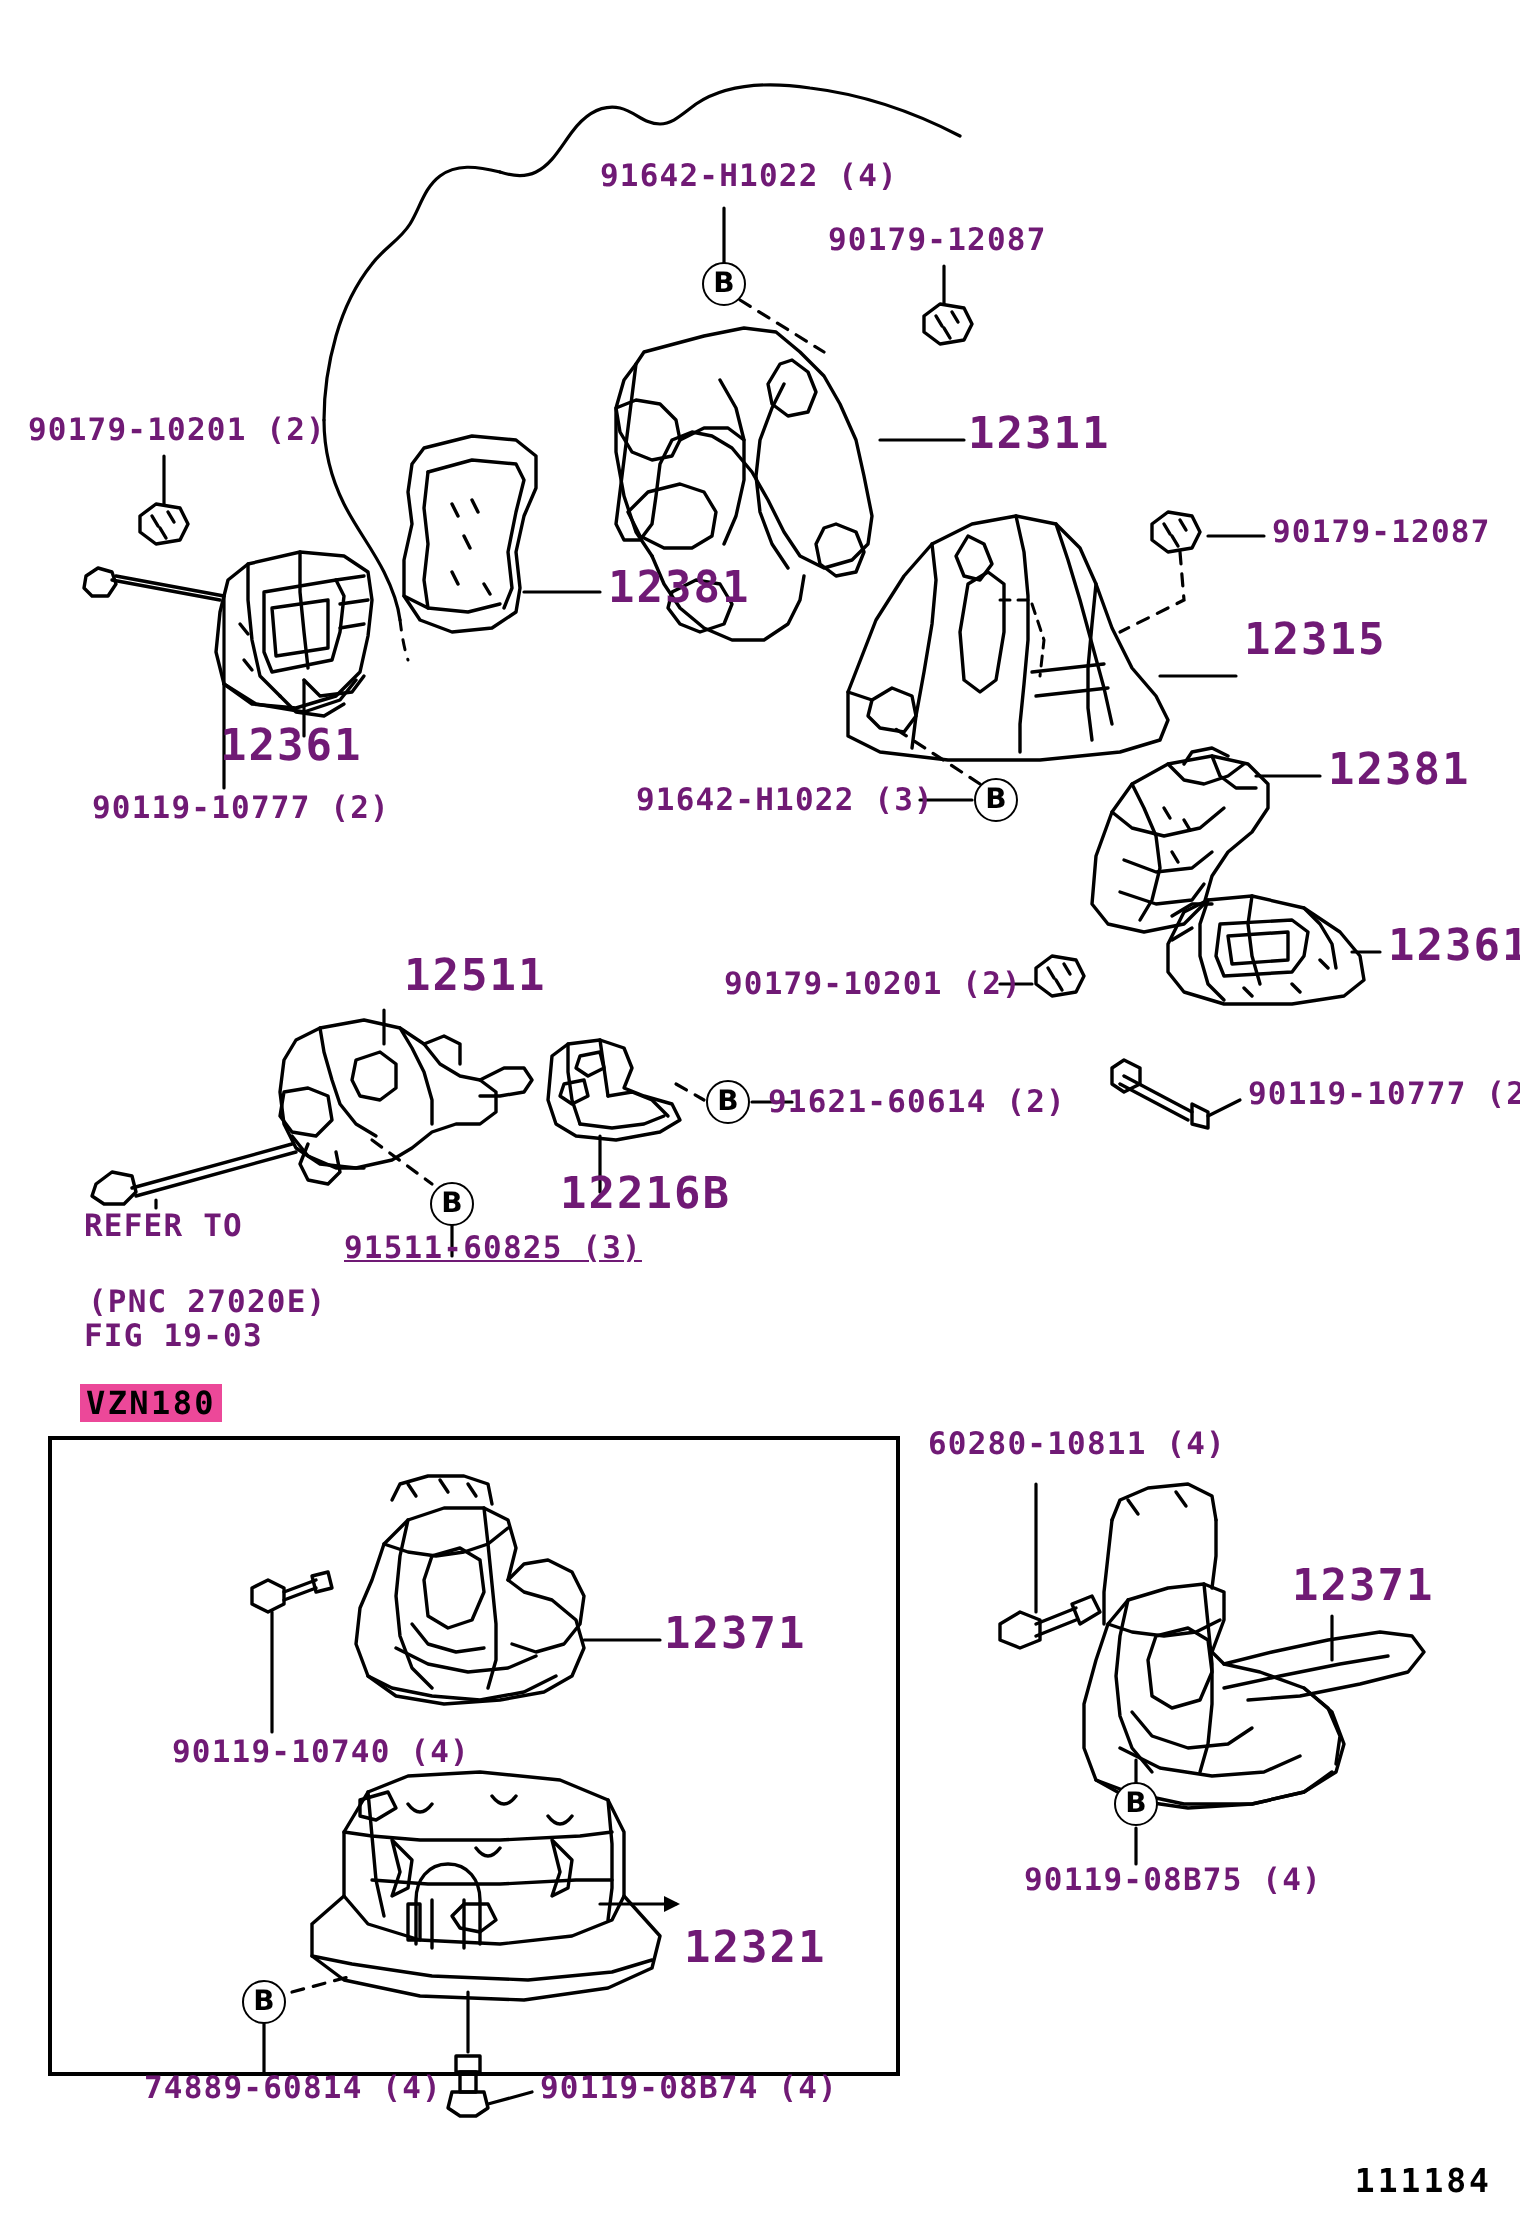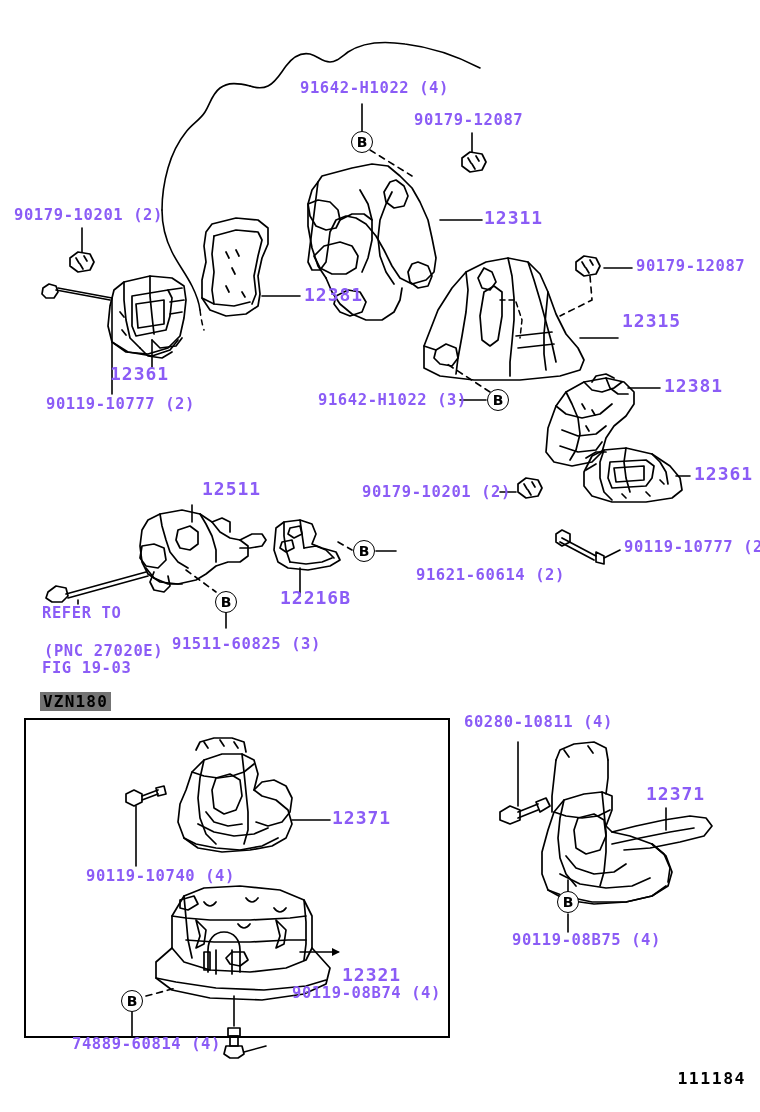--- a/index.html
+++ b/index.html
@@ -8,35 +8,35 @@
     width:760px;height:1112px;position:relative;overflow:hidden;
     font-family:"DejaVu Sans Mono","Liberation Mono",monospace;
     color:#000000;
   }
   #stage{position:absolute;left:0;top:0;width:760px;height:1112px;}
   svg.layer{position:absolute;left:0;top:0;width:760px;height:1112px;overflow:visible;}
   .lbl{
     position:absolute;white-space:pre;
     font-family:"DejaVu Sans Mono","Liberation Mono",monospace;
     font-size:15.5px;letter-spacing:0.6px;line-height:17px;
-    color:#8b5cf6;font-weight:600;
-  }
-  .lbl.big{font-size:18px;letter-spacing:1px;}
+    color:#701a75;font-weight:600;
+  }
+  .lbl.big{font-size:22px;letter-spacing:1px;}
   .lbl.multi{line-height:19px;}
   .figno{
-    position:absolute;right:14px;bottom:24px;
+    position:absolute;right:14px;bottom:12px;
     font-size:16.5px;letter-spacing:1.5px;font-weight:700;
     font-family:"DejaVu Sans Mono","Liberation Mono",monospace;
   }
   .grpbox{
     position:absolute;border:2.2px solid #000;background:transparent;
   }
   .grptitle{
     position:absolute;font-size:16px;letter-spacing:1.2px;font-weight:700;
-    font-family:"DejaVu Sans Mono","Liberation Mono",monospace;background:#737373;
+    font-family:"DejaVu Sans Mono","Liberation Mono",monospace;background:#ec4899;
     padding:0 3px;
   }
   
   .bmark{
     position:absolute;width:22px;height:22px;border:1.8px solid #000;
     border-radius:50%;display:flex;align-items:center;justify-content:center;
     font-family:"DejaVu Sans","Liberation Sans",sans-serif;
     font-size:14px;font-weight:700;background:#fff;box-sizing:border-box;
   }
 </style>
@@ -400,31 +400,31 @@
   <div class="lbl big" style="left:304px;top:286px;">12381</div>
   <div class="lbl big" style="left:110px;top:365px;">12361</div>
   <div class="lbl" style="left:46px;top:396px;">90119-10777 (2)</div>
   <div class="lbl" style="left:636px;top:258px;">90179-12087</div>
   <div class="lbl big" style="left:622px;top:312px;">12315</div>
   <div class="lbl big" style="left:664px;top:377px;">12381</div>
   <div class="lbl big" style="left:694px;top:465px;">12361</div>
   <div class="lbl" style="left:318px;top:392px;">91642-H1022 (3)</div>
   <div class="lbl big" style="left:166px;top:480px;margin-left:36px;">12511</div>
   <div class="lbl" style="left:362px;top:484px;">90179-10201 (2)</div>
-  <div class="lbl" style="left:416px;top:543px;margin-top:24px;">91621-60614 (2)</div>
+  <div class="lbl" style="left:384px;top:543px;">91621-60614 (2)</div>
   <div class="lbl big" style="left:280px;top:589px;">12216B</div>
   <div class="lbl" style="left:624px;top:539px;">90119-10777 (2)</div>
   <div class="lbl multi" style="left:42px;top:604px;">REFER TO</div>
   <div class="lbl multi" style="left:42px;top:623px;margin-top:36px;">FIG 19-03</div>
   <div class="lbl multi" style="left:44px;top:642px;text-align:right;">(PNC 27020E)</div>
-  <div class="lbl" style="left:172px;top:636px;">91511-60825 (3)</div>
+  <div class="lbl" style="left:172px;top:616px;text-decoration:underline;">91511-60825 (3)</div>
   <div class="lbl big" style="left:332px;top:809px;">12371</div>
   <div class="lbl" style="left:86px;top:868px;">90119-10740 (4)</div>
   <div class="lbl big" style="left:342px;top:941px;margin-top:25px;">12321</div>
   <div class="lbl" style="left:72px;top:1036px;">74889-60814 (4)</div>
-  <div class="lbl" style="left:270px;top:985px;margin-left:22px;">90119-08B74 (4)</div>
+  <div class="lbl" style="left:270px;top:1036px;">90119-08B74 (4)</div>
   <div class="lbl" style="left:464px;top:714px;">60280-10811 (4)</div>
   <div class="lbl big" style="left:646px;top:785px;">12371</div>
   <div class="lbl" style="left:512px;top:932px;">90119-08B75 (4)</div>
 
   <div class="figno">111184</div>
 
 </div>
 
 </body></html>

